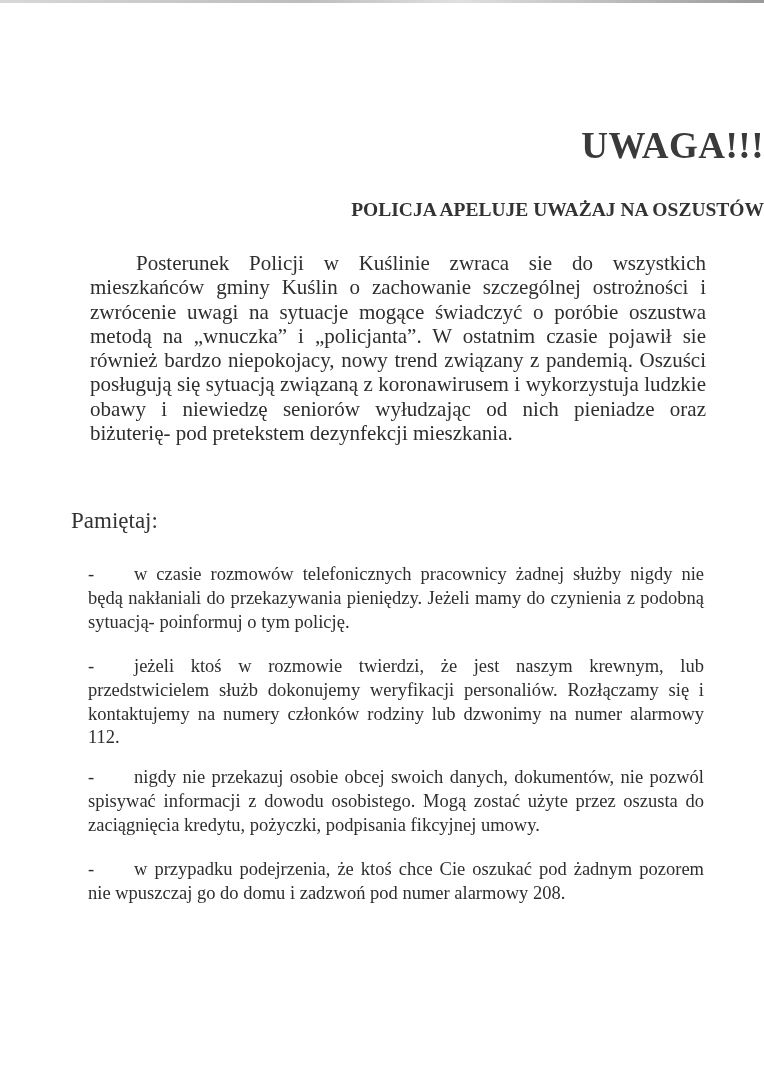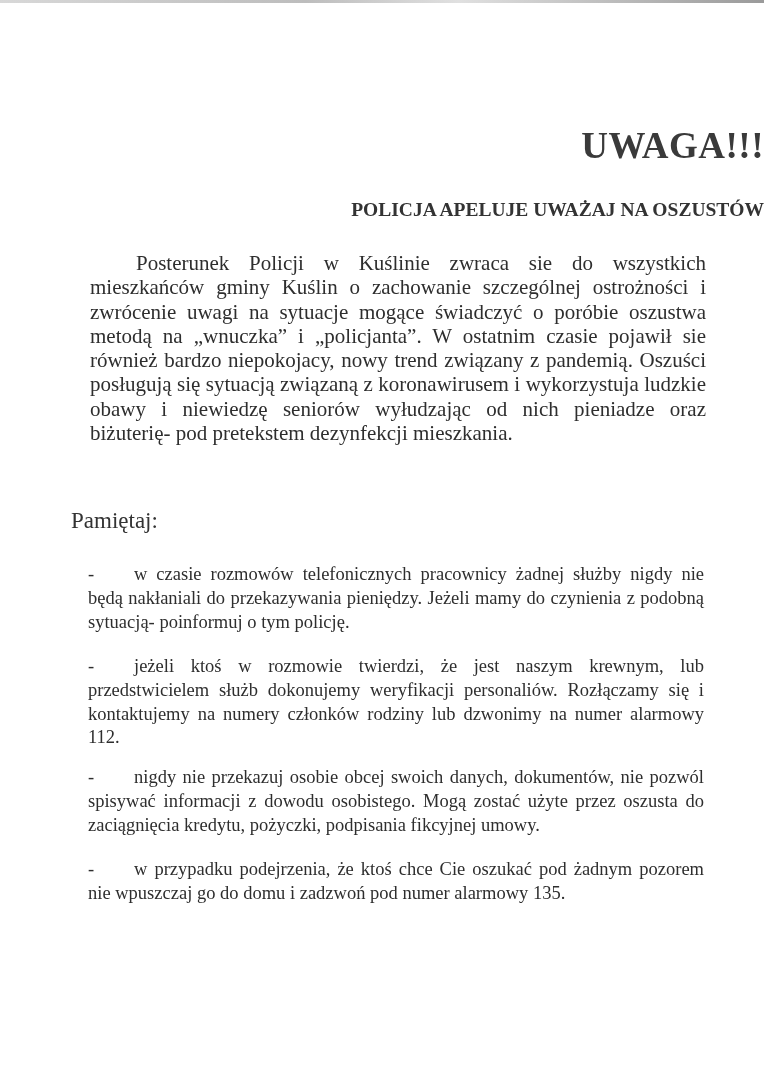--- a/index.html
+++ b/index.html
@@ -37,14 +37,14 @@
 
 <div class="item" style="top:655px;">
   <span class="dash">-</span><span>jeżeli ktoś w rozmowie twierdzi, że jest naszym krewnym, lub przedstwicielem służb dokonujemy weryfikacji personaliów. Rozłączamy się i kontaktujemy na numery członków rodziny lub dzwonimy na numer alarmowy 112.</span>
 </div>
 
 <div class="item" style="top:766px;">
   <span class="dash">-</span><span>nigdy nie przekazuj osobie obcej swoich danych, dokumentów, nie pozwól spisywać informacji z dowodu osobistego. Mogą zostać użyte przez oszusta do zaciągnięcia kredytu, pożyczki, podpisania fikcyjnej umowy.</span>
 </div>
 
 <div class="item" style="top:858px;">
-  <span class="dash">-</span><span>w przypadku podejrzenia, że ktoś chce Cie oszukać pod żadnym pozorem nie wpuszczaj go do domu i zadzwoń pod numer alarmowy 135.</span>
+  <span class="dash">-</span><span>w przypadku podejrzenia, że ktoś chce Cie oszukać pod żadnym pozorem nie wpuszczaj go do domu i zadzwoń pod numer alarmowy 208.</span>
 </div>
 
 </body></html>

